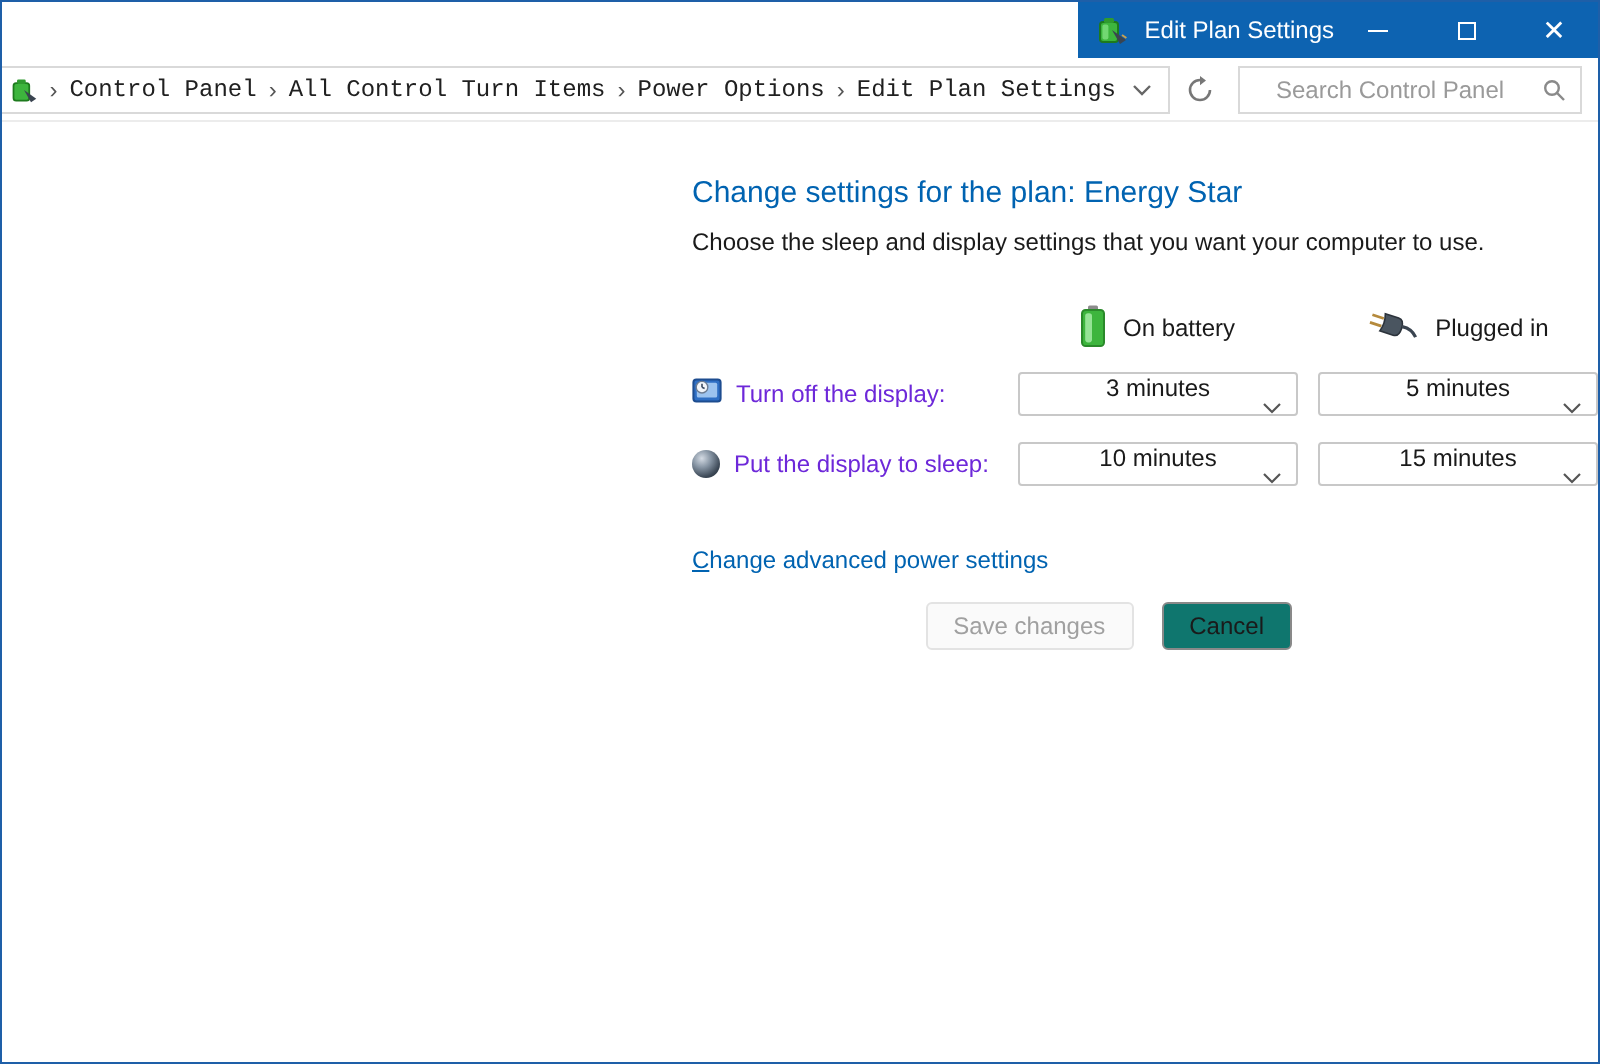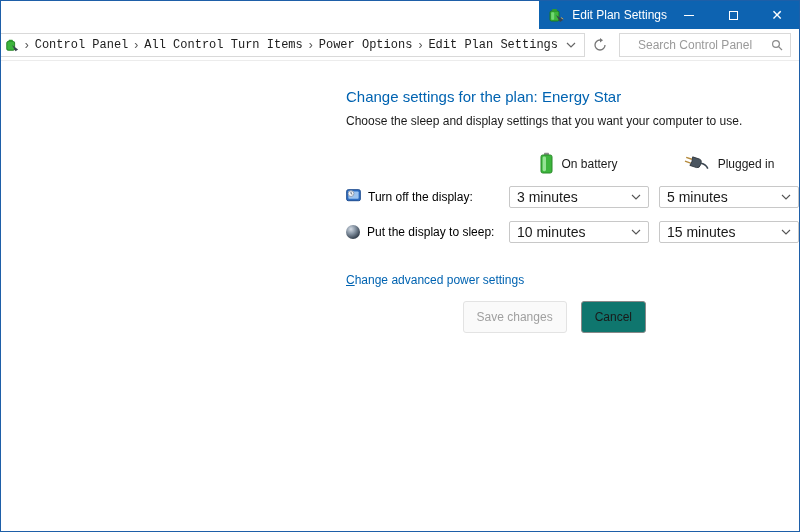--- a/index.html
+++ b/index.html
@@ -35,33 +35,33 @@
   .searchbox input::placeholder{ color:#9a9a9a; }
   .search-ico{ display:inline-flex; padding-right:7px; }
 
   
   .content{ flex:1; padding:27px 0 0 155px; background:#fff; }
   h1{ font-size:15px; font-weight:normal; color:#0063b1; margin-bottom:9px; }
   .subtitle{ font-size:12px; color:#1a1a1a; margin-bottom:22px; }
 
   .grid{ display:grid; grid-template-columns:153px 140px 140px; column-gap:10px; align-items:center; }
   .col-head{ display:flex; align-items:center; justify-content:center; gap:8px; font-size:12px; color:#1a1a1a; height:28px; margin-bottom:8px; }
-  .row-label{ display:flex; align-items:center; gap:7px; font-size:12px; color:#000000; }
+  .row-label{ display:flex; align-items:center; gap:7px; font-size:12px; color:#6d28d9; }
   .row-spacer{ height:13px; }
   .select{ height:22px; border:1px solid #c8c8c8; border-radius:2px; background:#fff; display:flex;
-           align-items:center; padding:0 7px; font-size:14px; color:#1a1a1a; cursor:default; }
+           align-items:center; padding:0 7px; font-size:12px; color:#1a1a1a; cursor:default;flex-direction:column; }
   .select .chev{ margin-left:auto; display:inline-flex; }
 
   .adv-link{ display:inline-block; margin-top:30px; font-size:12px; color:#0063b1; text-decoration:none; cursor:pointer; }
   .adv-link .ak{ text-decoration:underline; }
 
   
   .divider{ height:1px; background:#dfdfdf; flex:0 0 auto; }
   .footer{ background:#fff; padding:9px 153px 0 0; display:flex; justify-content:flex-end; gap:14px; height:239px; }
-  .btn{ height:32px; font-family:"Liberation Sans",sans-serif; font-size:12px; border-radius:3px; padding:0 13px; }
+  .btn{ height:24px; font-family:"Liberation Sans",sans-serif; font-size:12px; border-radius:3px; padding:0 13px; }
   .btn-save{ background:#fafafa; border:1px solid #e3e3e3; color:#a0a0a0; }
   .btn-cancel{ background:#0f766e; border:1px solid #898989; color:#1a1a1a; }
 
   .ico-sleep{ width:14px; height:14px; border-radius:50%;
               background:radial-gradient(circle at 35% 30%, #d4dbe4 0%, #8593a2 35%, #3c4856 70%, #1e2630 100%); }
 </style>
 </head>
 <body>
 
 <div class="window">

